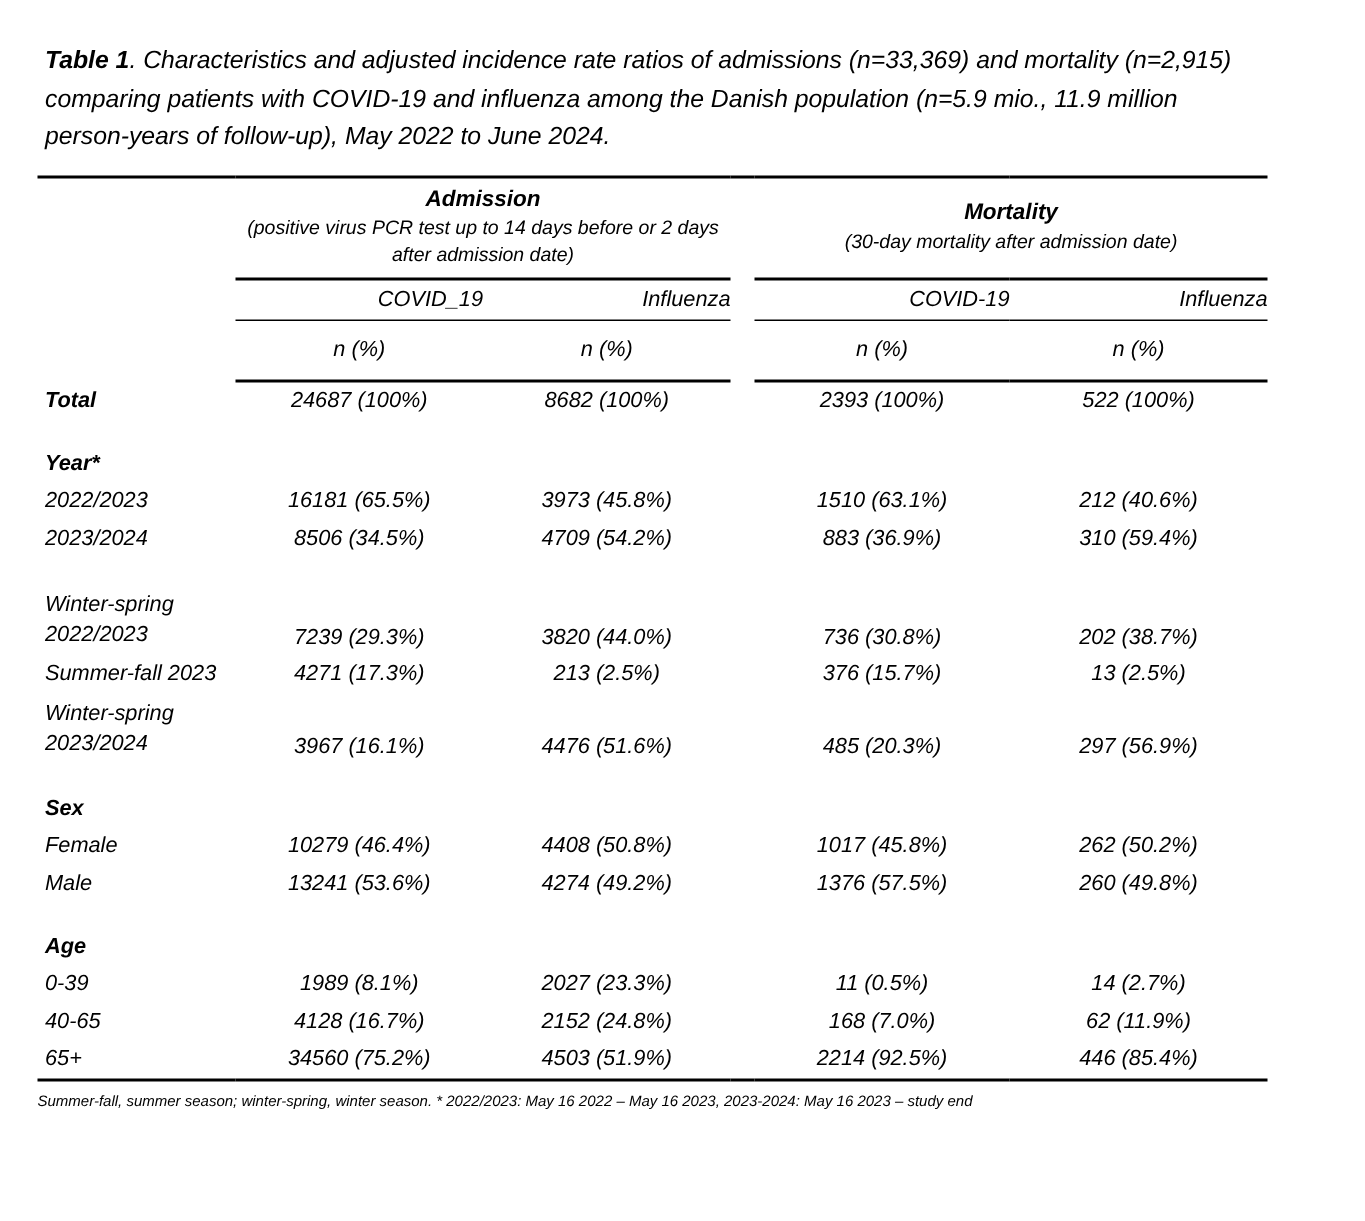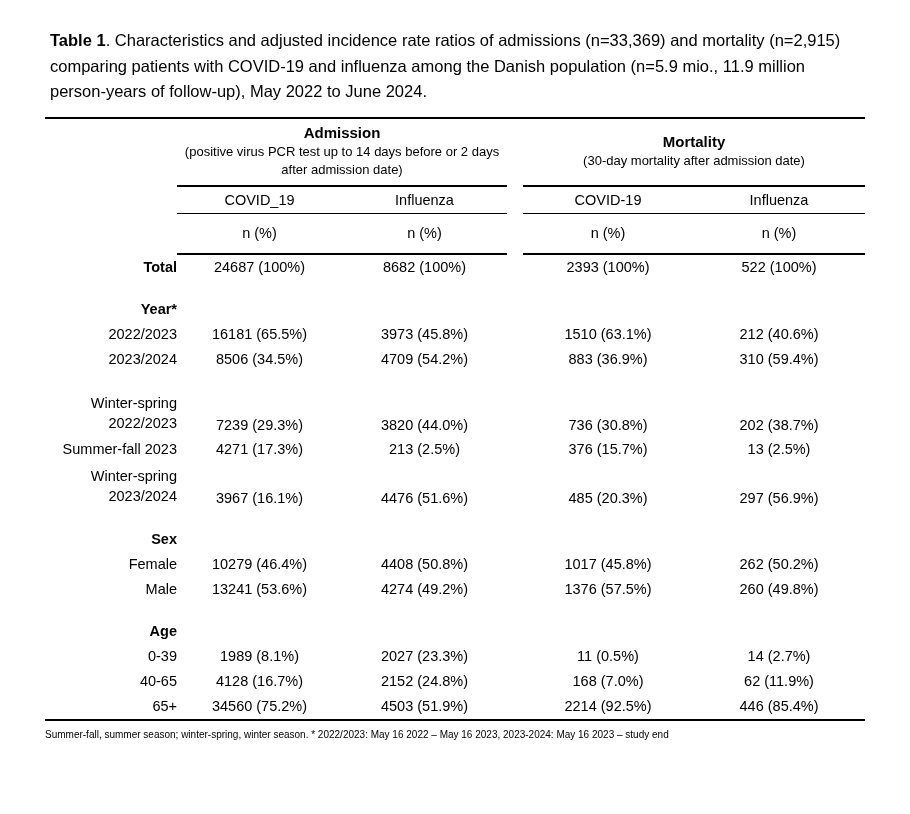--- a/index.html
+++ b/index.html
@@ -1,40 +1,40 @@
 <!DOCTYPE html>
 <html><head>
 <meta charset="utf-8">
 <style>
   html,body{
     margin:0;padding:0;background:#ffffff;color:#000000;
     width:910px;height:814px;overflow:hidden;
     font-family:"Liberation Sans", sans-serif;
   }
-  .page{padding:28px 45px 0 45px;}
+  .page{padding:28px 45px 0 25px;font-style:italic;}
   .caption{
     margin:0 0 12px 5px;width:805px;
     font-size:16.5px;line-height:25.5px;
   }
   .caption b{font-weight:bold;}
   table.main{
     border-collapse:collapse;table-layout:fixed;width:820px;
   }
   th,td{padding:0;font-weight:normal;vertical-align:middle;}
   .top{border-top:2.5px solid #000;}
   .gb{border-bottom:2.5px solid #000;}
   .vb{border-bottom:1.5px solid #000;}
   .ub{border-bottom:2.5px solid #000;}
   .grp{padding:4px 3px 6px 3px;text-align:center;}
   .gt{font-weight:bold;font-size:15px;line-height:20px;}
   .gs{font-size:13px;line-height:18px;}
-  .r-virus th{height:26px;font-size:14.5px;text-align:center;}
+  .r-virus th{height:26px;font-size:14.5px;text-align:right;}
   .r-unit th{height:39px;font-size:14.5px;text-align:center;}
   tbody td{font-size:14.5px;height:25px;}
-  td.stub,th.stub{text-align:right;padding-left:5px;}
+  td.stub,th.stub{text-align:left;padding-left:5px;}
   td.val{text-align:center;}
   tr.section td.stub{font-weight:bold;}
   tr.boldrow td.stub{font-weight:bold;}
   tr.spacer td{height:17px;}
   tr.twoline td{height:44px;}
   tr.twoline td.stub{line-height:20px;}
   tr.twoline td.val{vertical-align:bottom;padding-bottom:4px;}
   tr.last td{border-bottom:2px solid #000;}
   .footnote{
     margin:5px 0 0 0;width:820px;

